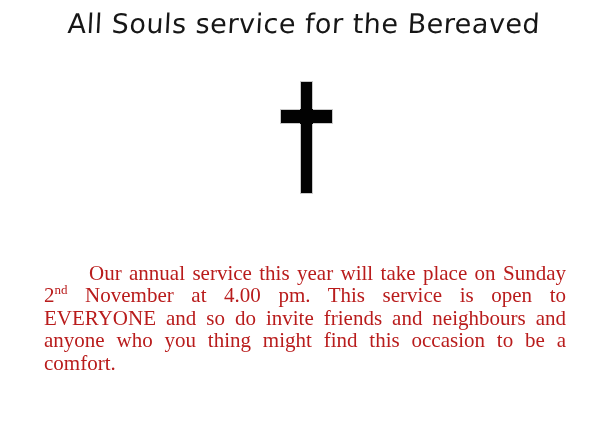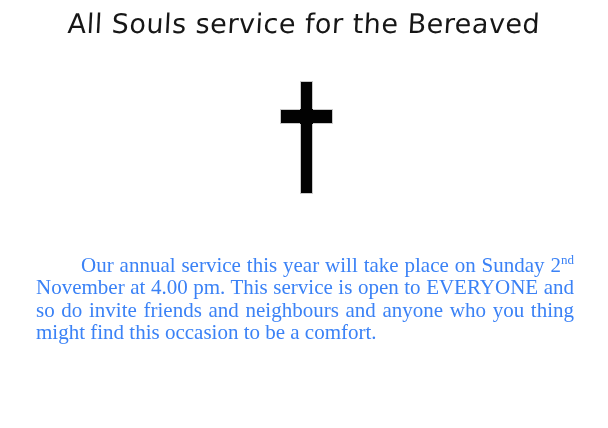--- a/index.html
+++ b/index.html
@@ -64,27 +64,27 @@
     height: 15px;
     background: #020202;
   }
   .text-block {
     position: absolute;
     left: 28px;
     top: 246px;
     width: 554px;
   }
   .body-para {
-    margin: 8px;
+    margin: 16px;
     font-family: "Liberation Serif", serif;
     font-size: 21px;
     line-height: 22.4px;
     text-align: justify;
     text-indent: 45px;
-    color: #3b82f6;
+    color: #b91c1c;
   }
   .body-para.second {
     margin-top: 34px;
   }
   .body-para sup {
     font-size: 13px;
     line-height: 0;
     vertical-align: super;
   }
 </style>

